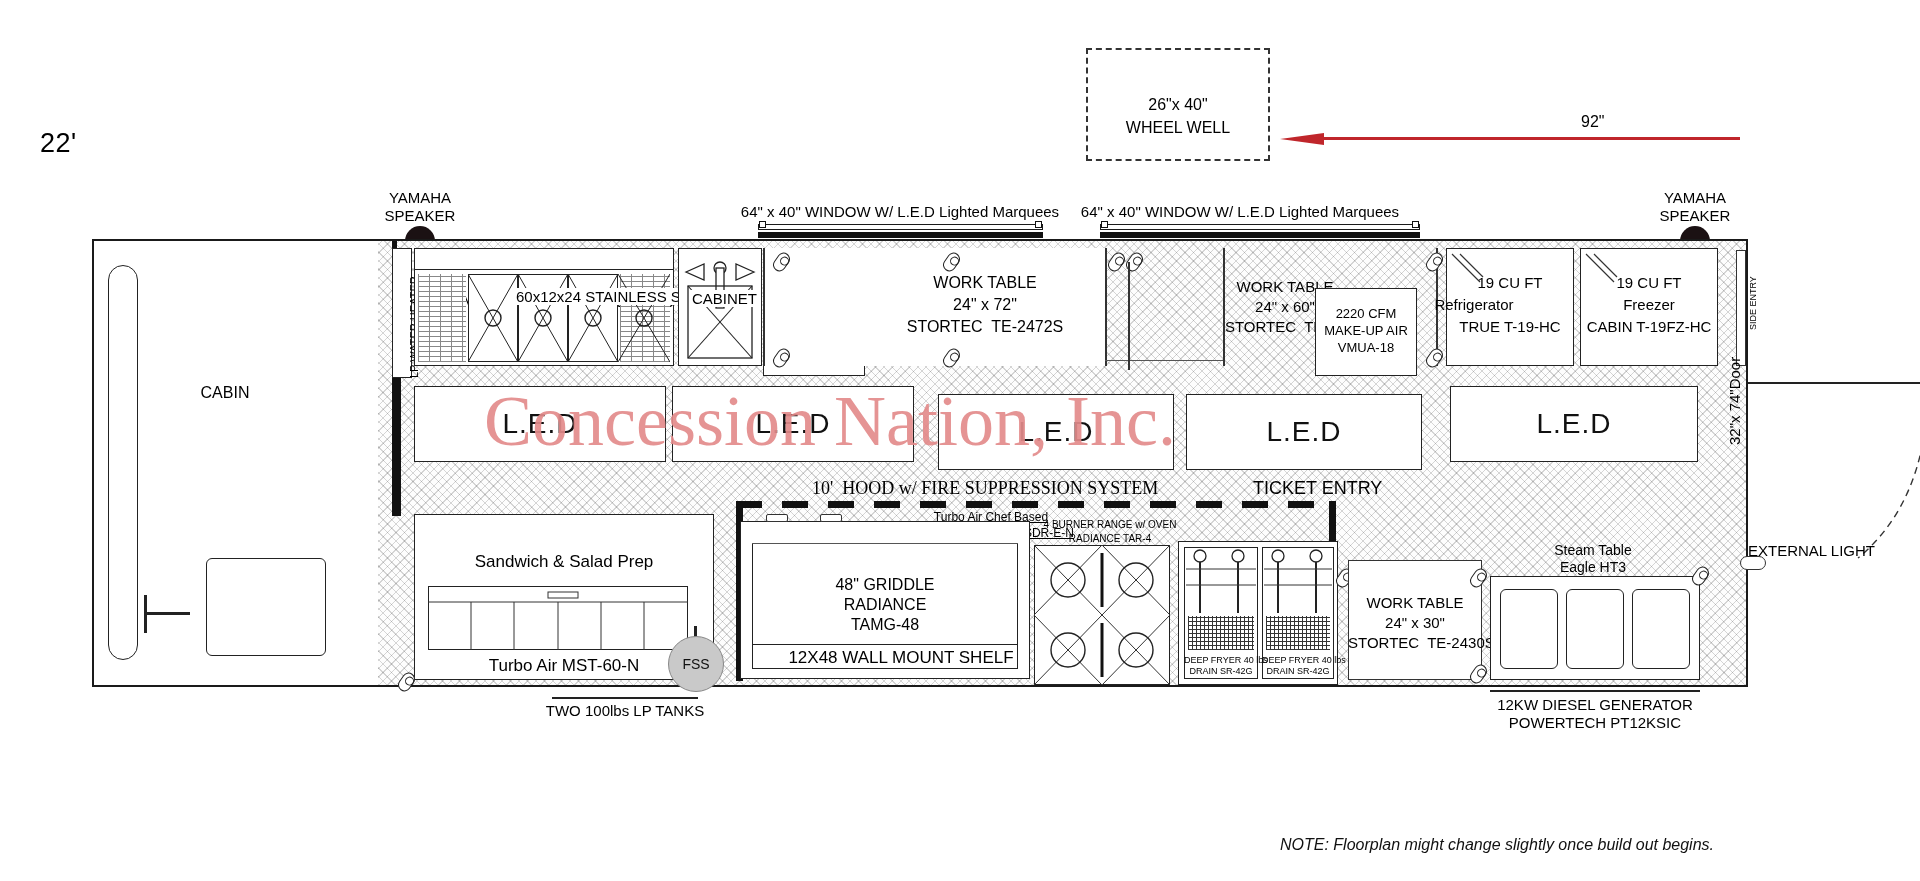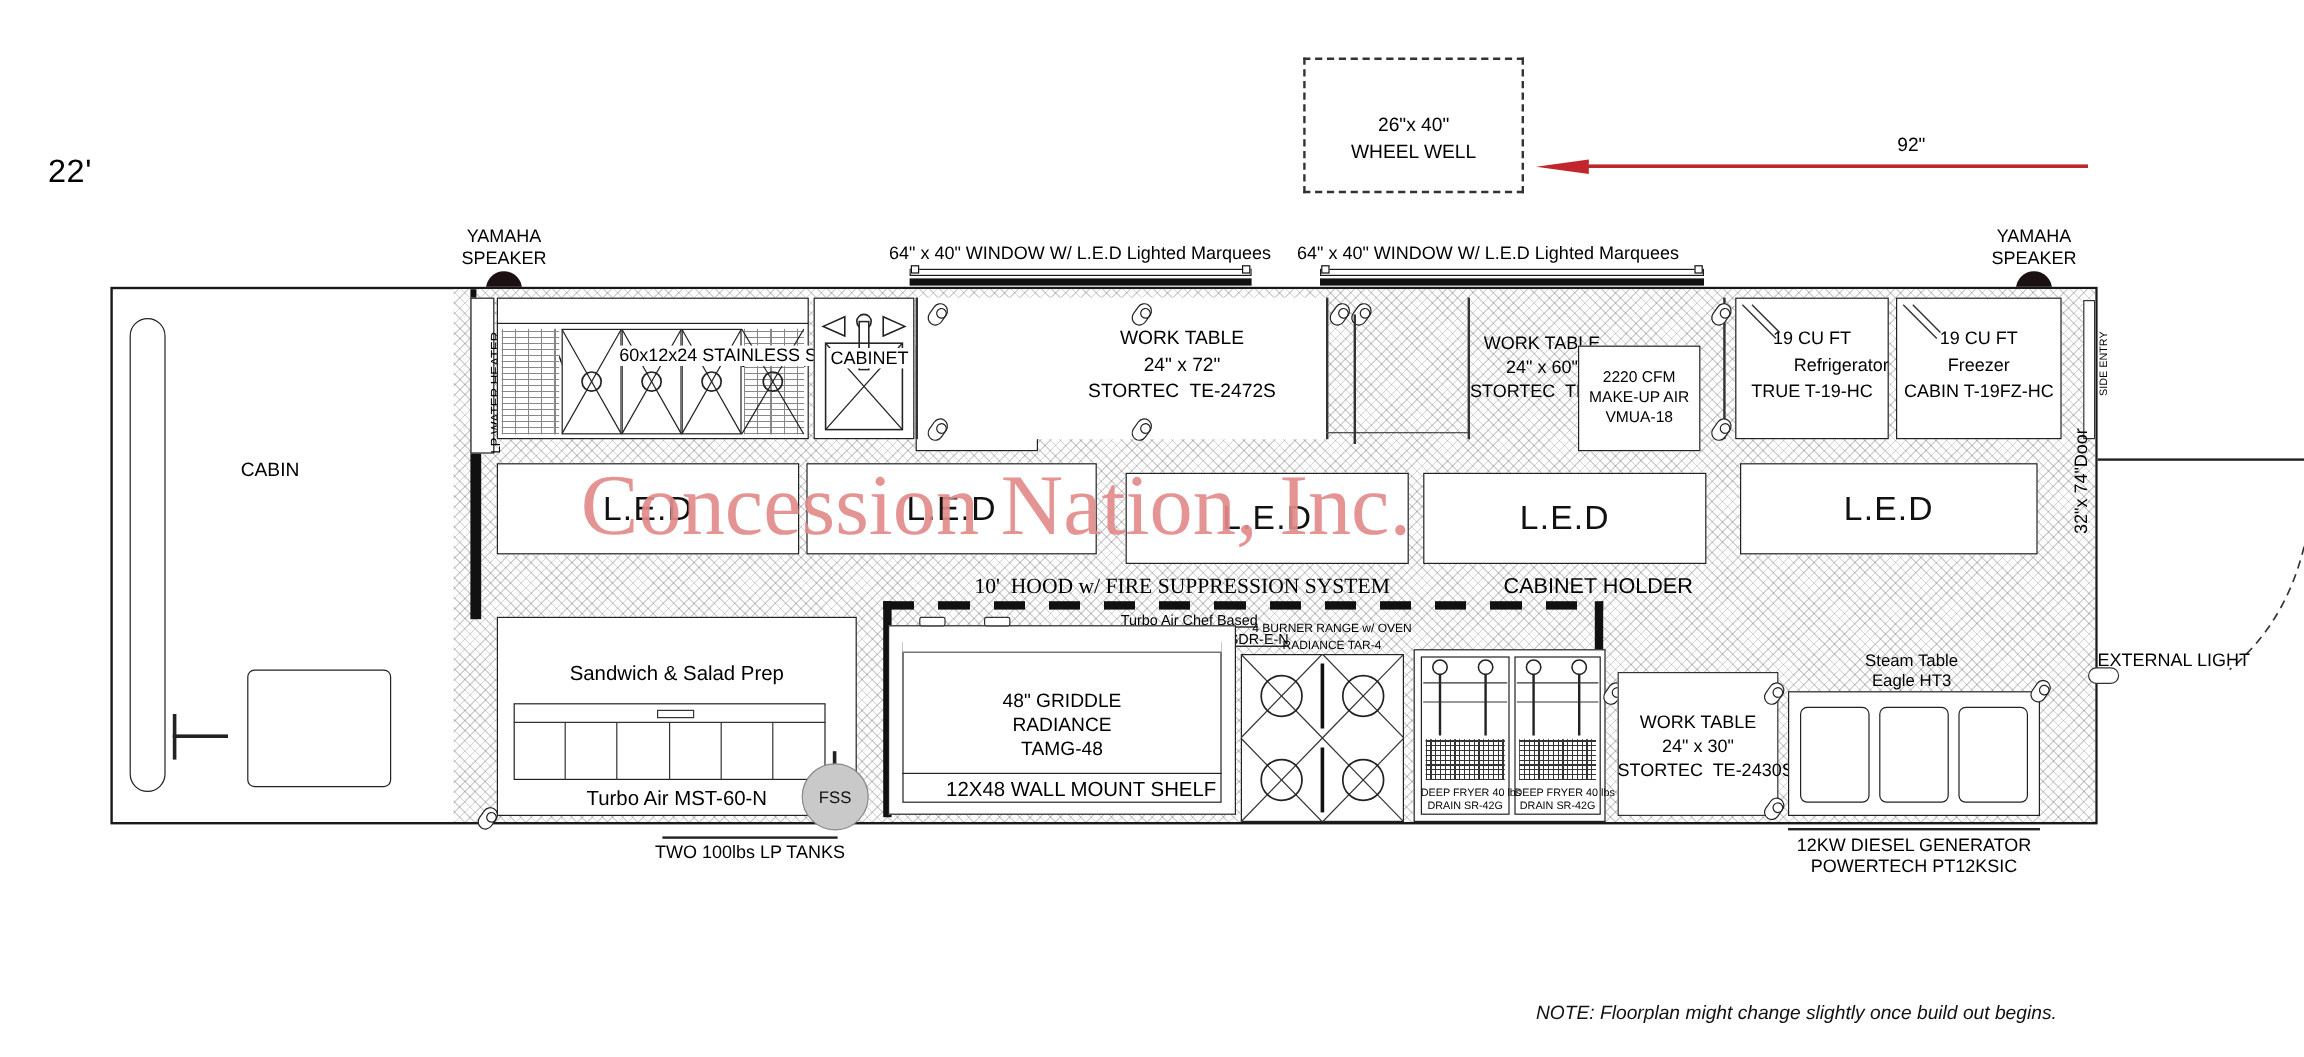--- a/index.html
+++ b/index.html
@@ -262,21 +262,21 @@
 
   <div class="hinge" style="left:1428px; top:252px;"></div>
   <div class="hinge" style="left:1428px; top:348px;"></div>
 
   <div class="box" style="left:1446px; top:248px; width:128px; height:118px;"></div>
   <svg class="abs" style="left:1450px; top:252px;" width="34" height="34">
     <line x1="2" y1="2" x2="30" y2="30" stroke="#333" stroke-width="1.2"></line>
     <line x1="10" y1="2" x2="33" y2="25" stroke="#333" stroke-width="1.2"></line>
   </svg>
   <div class="txt ctr t15" style="left:1446px; top:274px; width:128px;">19 CU FT</div>
-  <div class="txt ctr t15" style="left:1446px; top:296px; width:128px;text-align:right;">Refrigerator</div>
+  <div class="txt ctr t15" style="left:1410px; top:296px; width:128px;">Refrigerator</div>
   <div class="txt ctr t15" style="left:1446px; top:318px; width:128px;">TRUE T-19-HC</div>
 
   <div class="box" style="left:1580px; top:248px; width:138px; height:118px;"></div>
   <svg class="abs" style="left:1584px; top:252px;" width="34" height="34">
     <line x1="2" y1="2" x2="30" y2="30" stroke="#333" stroke-width="1.2"></line>
     <line x1="10" y1="2" x2="33" y2="25" stroke="#333" stroke-width="1.2"></line>
   </svg>
   <div class="txt ctr t15" style="left:1580px; top:274px; width:138px;">19 CU FT</div>
   <div class="txt ctr t15" style="left:1580px; top:296px; width:138px;">Freezer</div>
   <div class="txt ctr t15" style="left:1580px; top:318px; width:138px;">CABIN T-19FZ-HC</div>
@@ -294,21 +294,21 @@
 
   <div class="led" style="left:414px; top:386px; width:252px; height:76px;">L.E.D</div>
   <div class="led" style="left:672px; top:386px; width:242px; height:76px;">L.E.D</div>
   <div class="led" style="left:938px; top:394px; width:236px; height:76px;">L.E.D</div>
   <div class="led" style="left:1186px; top:394px; width:236px; height:76px;">L.E.D</div>
   <div class="led" style="left:1450px; top:386px; width:248px; height:76px;">L.E.D</div>
 
   <div id="watermark">Concession Nation, Inc.</div>
 
   <div class="txt t18" style="left:812px; top:478px;font-family:Liberation Serif, serif;">10'  HOOD w/ FIRE SUPPRESSION SYSTEM</div>
-  <div class="txt t18" style="left:1253px; top:478px;">CABINET HOLDER</div>
+  <div class="txt t18" style="left:1253px; top:478px;">TICKET ENTRY</div>
   <div id="hood-line"></div>
   <div id="hood-vert-left"></div>
   <div id="hood-vert-right"></div>
 
   <div class="box" style="left:414px; top:514px; width:300px; height:166px;"></div>
   <div class="txt ctr t17" style="left:414px; top:552px; width:300px;">Sandwich &amp; Salad Prep</div>
   <div class="box thin" style="left:428px; top:586px; width:260px; height:64px;"></div>
   <svg class="abs" style="left:428px; top:586px;" width="260" height="64">
     <line x1="0" y1="16" x2="260" y2="16" stroke="#333" stroke-width="1"></line>
     <line x1="43" y1="16" x2="43" y2="64" stroke="#333" stroke-width="1"></line>

